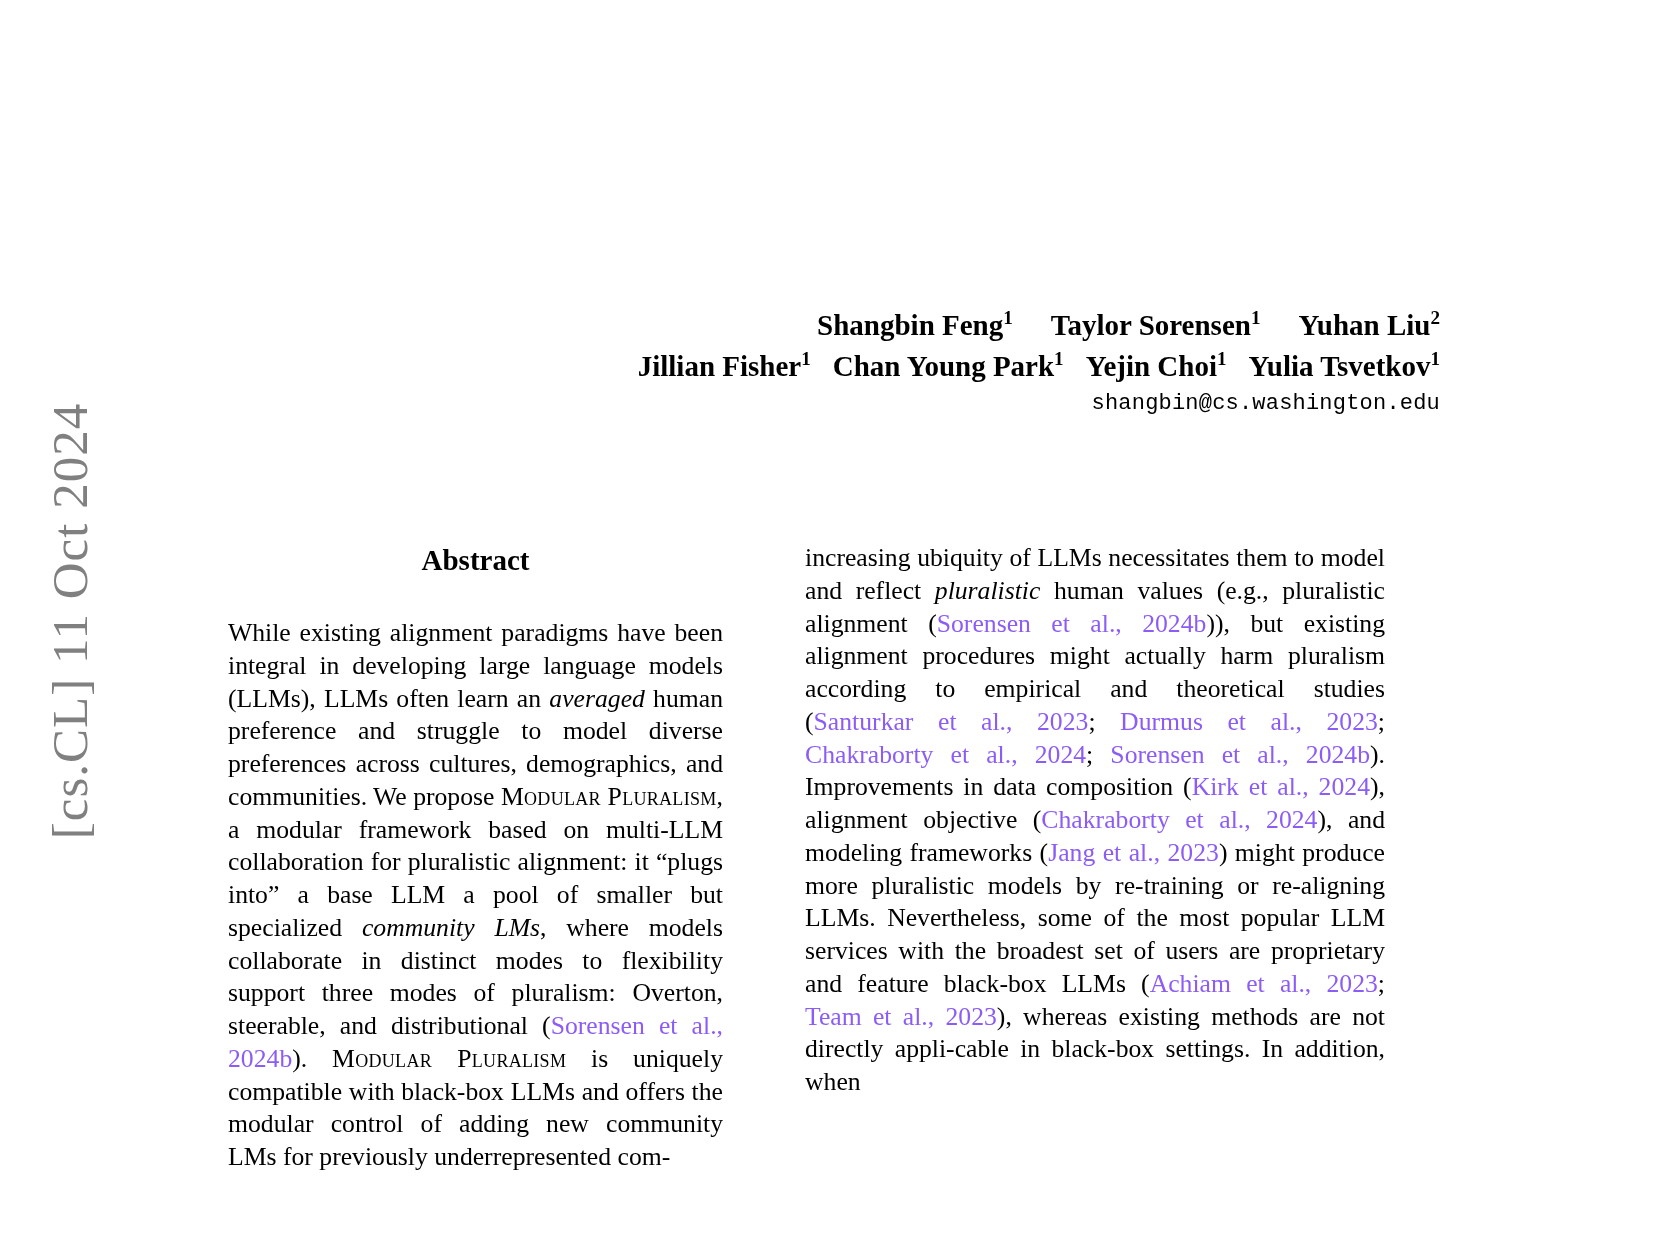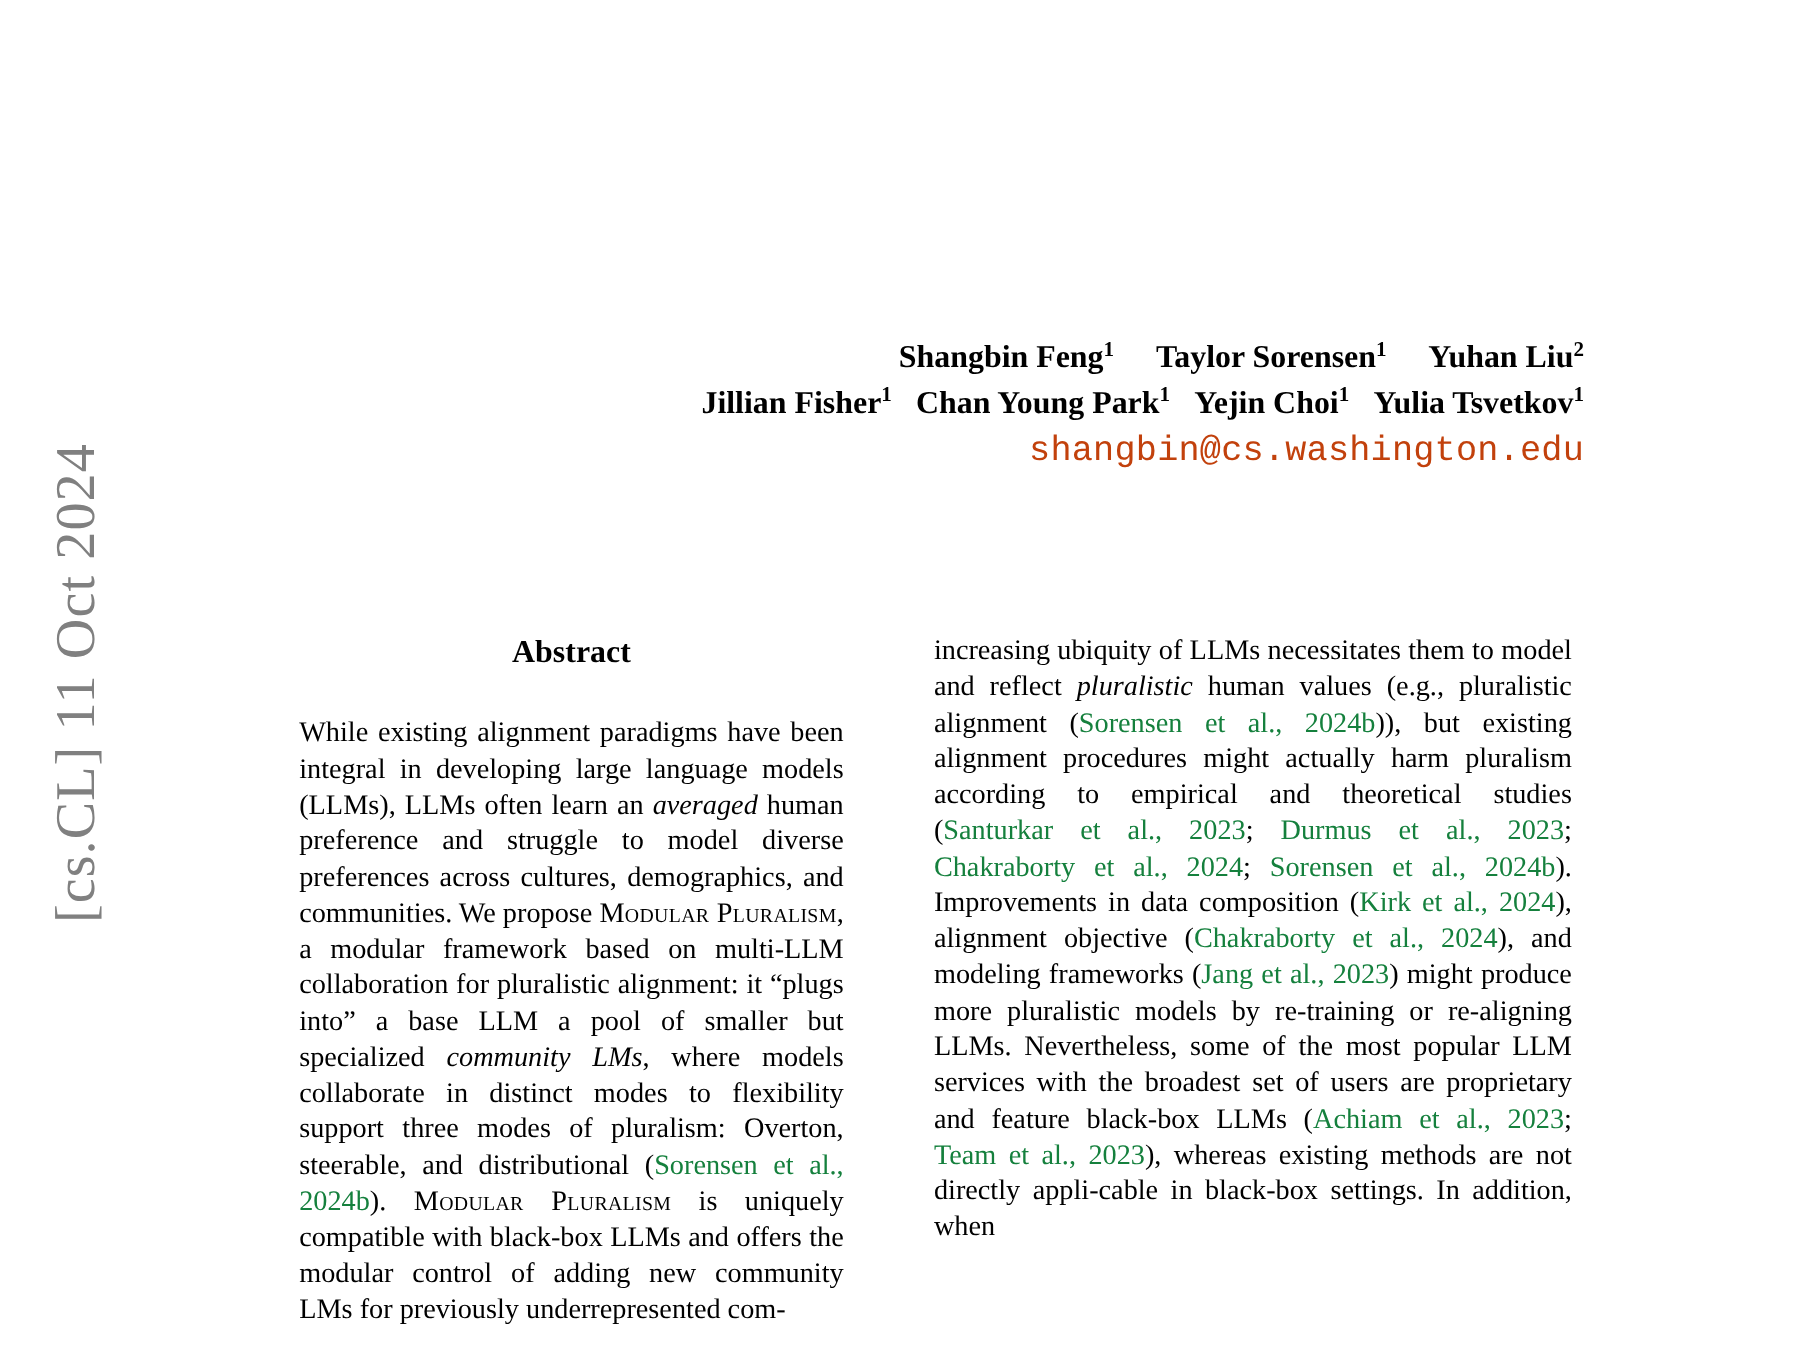--- a/index.html
+++ b/index.html
@@ -88,33 +88,32 @@
     font-weight: normal;
     line-height: 1.42;
     margin-top: 2px;
     white-space: nowrap;
   }
   #affiliation-row sup { font-weight: normal; }
   .affil-gap { display: inline-block; width: 20px; }
   #email-row {
     margin-top: 4px;
     font-family: "Liberation Mono", "DejaVu Sans Mono", monospace;
-    font-size: 32px;
-    color: #c2410c;
+    font-size: 22px;
+    color: #000000;
     letter-spacing: 0.2px;
   }
 
   
   .column {
     position: absolute;
-    top: 575px;
+    top: 542px;
     font-size: 25.7px;
     line-height: 1.275;
     text-align: justify;
-    margin-left: 44px;
   }
   #left-column {
     left: 228px;
     width: 495px;
   }
   #right-column {
     left: 805px;
     width: 580px;
   }
 
@@ -124,21 +123,21 @@
     font-weight: bold;
     margin: 0 0 38px 0;
   }
 
   .body-text p {
     margin: 0;
     text-align: justify;
     text-justify: inter-word;
   }
 
-  .cite { color: #15803d; }
+  .cite { color: #8b5cf6; }
   .ital { font-style: italic; }
   .sc {
     font-variant: small-caps;
     letter-spacing: 0.3px;
   }
 </style>
 </head>
 <body>
 
 <div id="page">

